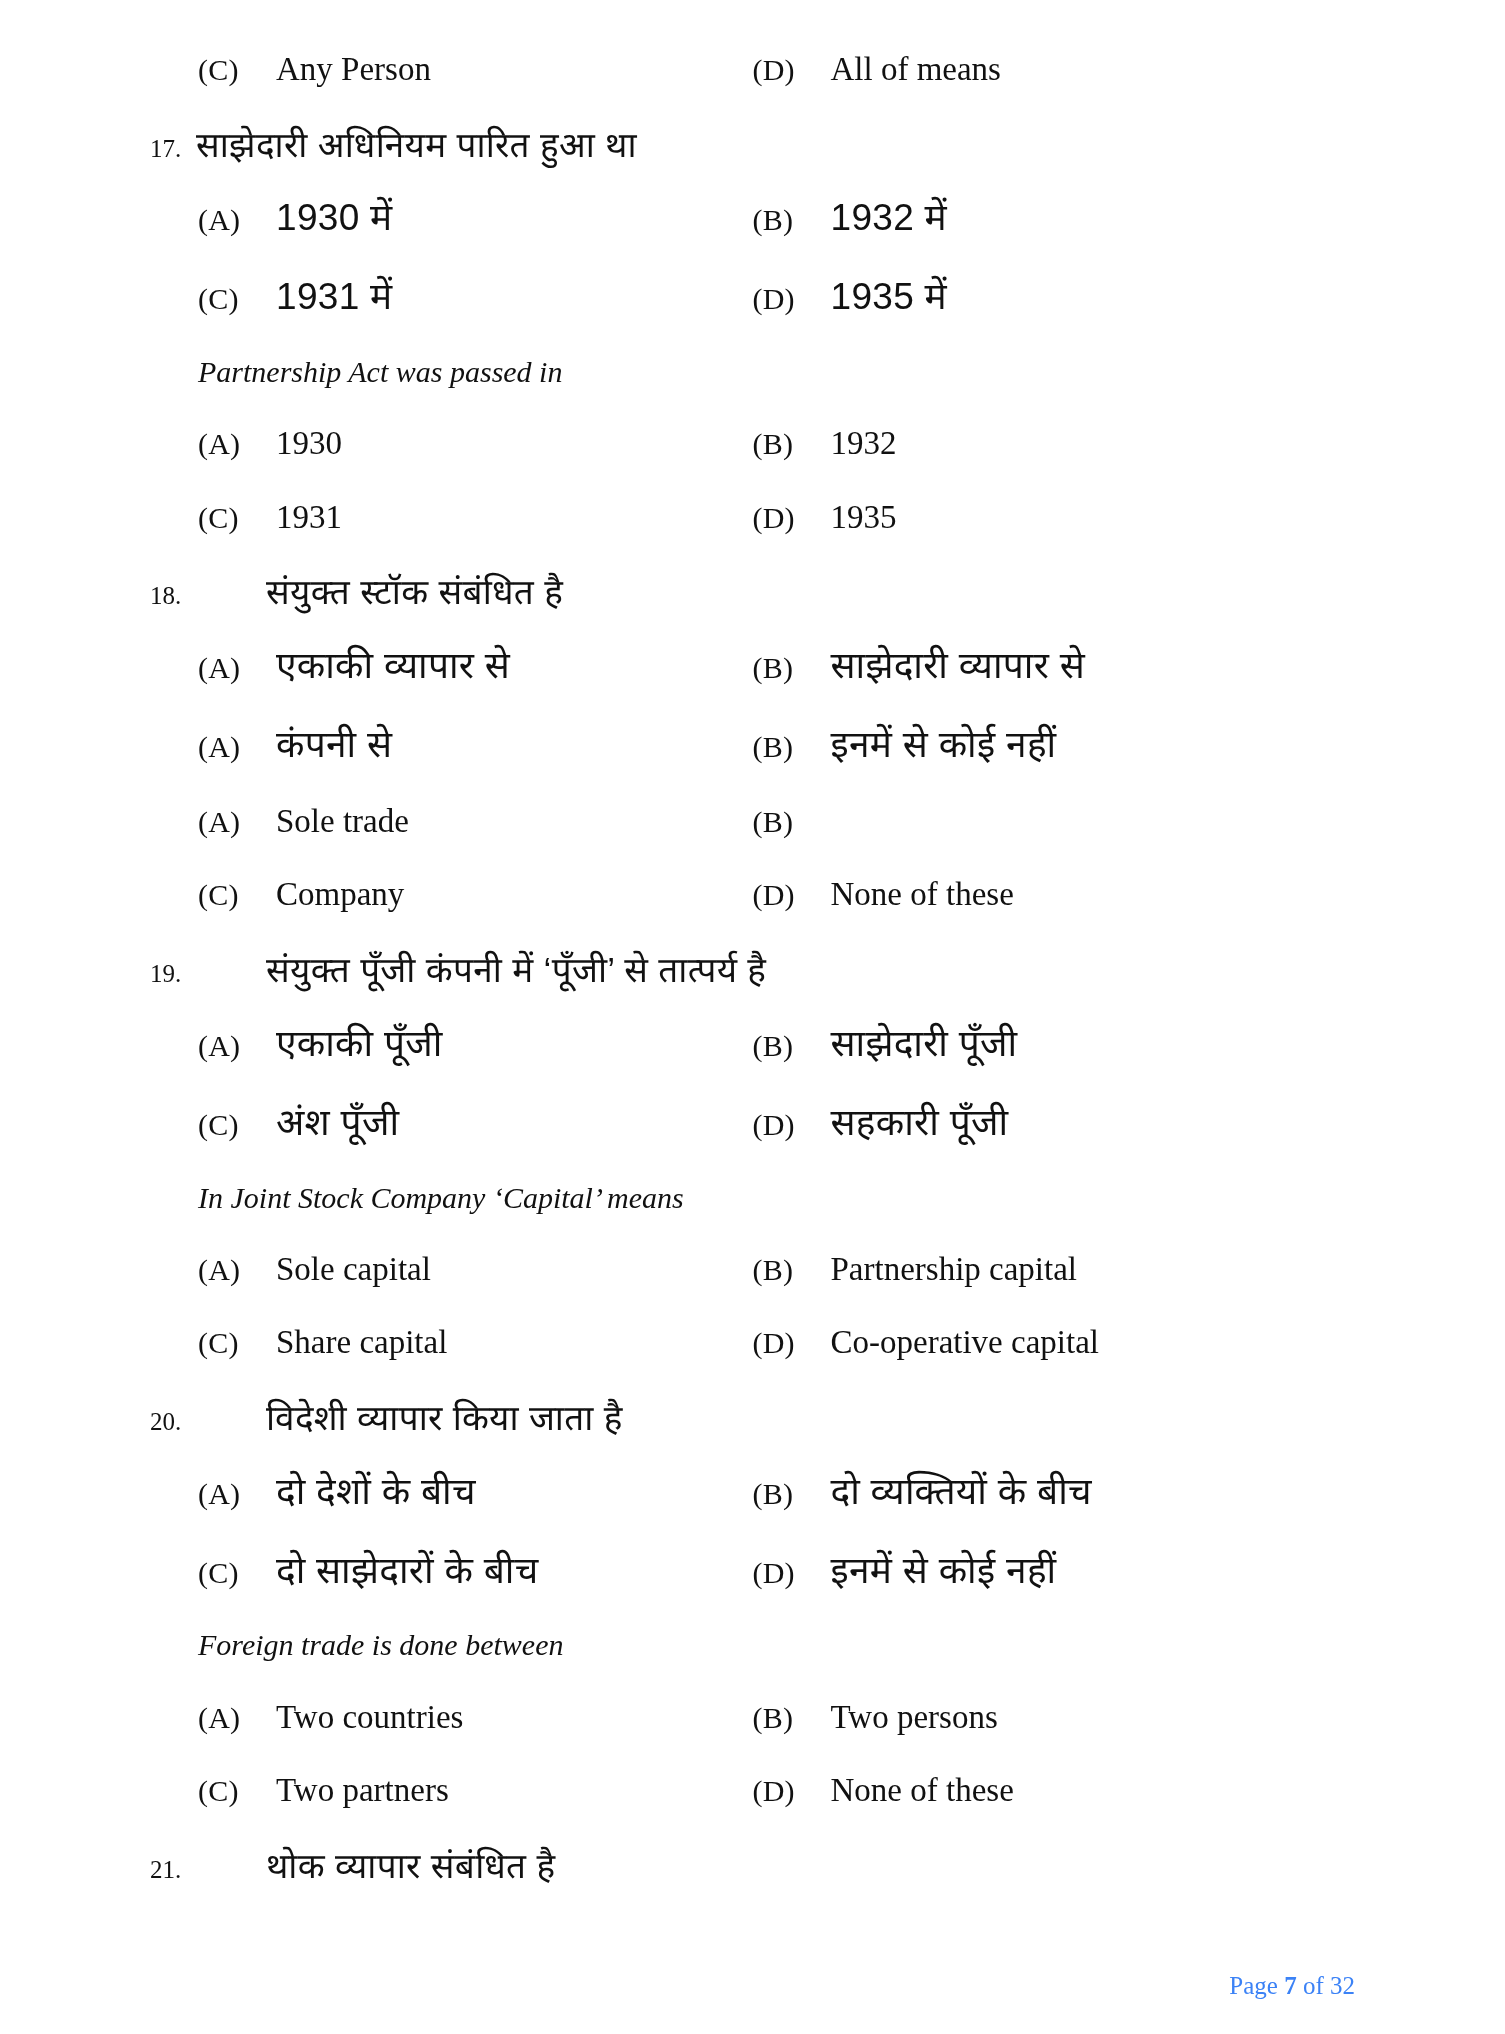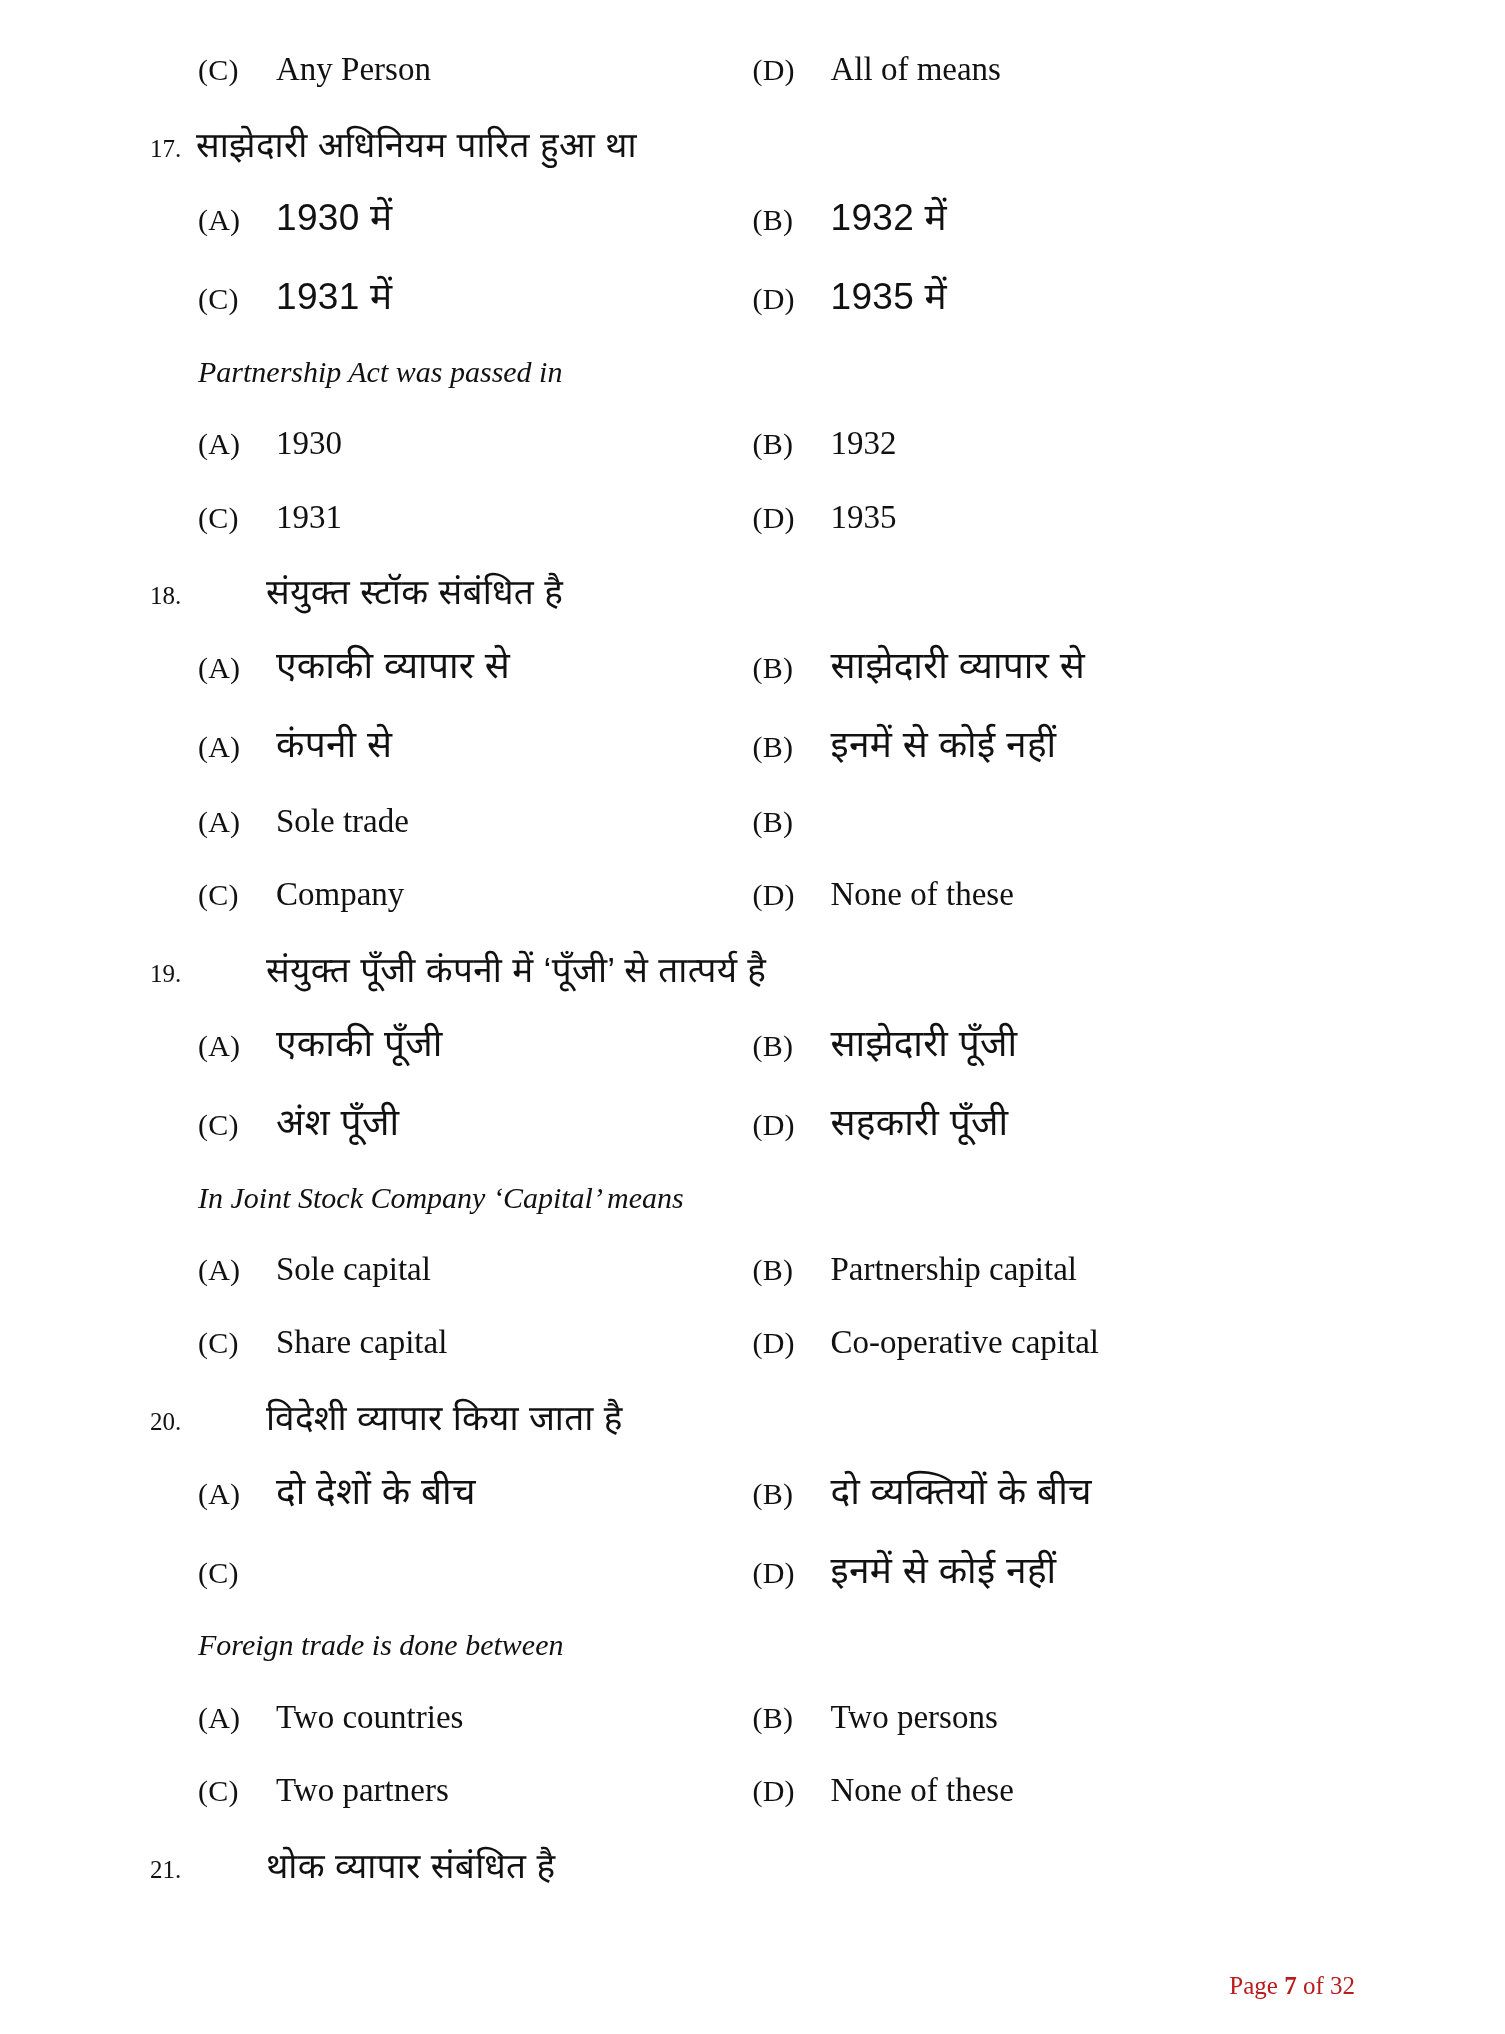--- a/index.html
+++ b/index.html
@@ -93,21 +93,21 @@
     font-style: italic;
   }
 
   
   .footer {
     position: absolute;
     right: 150px;
     bottom: 34px;
     font-size: 25px;
     font-family: "Liberation Serif", "DejaVu Serif", serif;
-    color: #b91c1c;
+    color: #3b82f6;
     white-space: pre;
   }
   .footer b {
     font-weight: bold;
   }
 </style>
 </head>
 <body>
 
 <div class="page">
@@ -286,20 +286,21 @@
     </div>
     <div class="opt-col">
       <span class="opt-label">(B)</span>
       <span class="opt-text hi">दो व्यक्तियों के बीच</span>
     </div>
   </div>
 
   <div class="opt-row">
     <div class="opt-col indent">
       <span class="opt-label">(C)</span>
+      <span class="opt-text hi">दो साझेदारों के बीच</span>
     </div>
     <div class="opt-col">
       <span class="opt-label">(D)</span>
       <span class="opt-text hi">इनमें से कोई नहीं</span>
     </div>
   </div>
 
   <div class="trans-line">Foreign trade is done between</div>
 
   <div class="opt-row">

